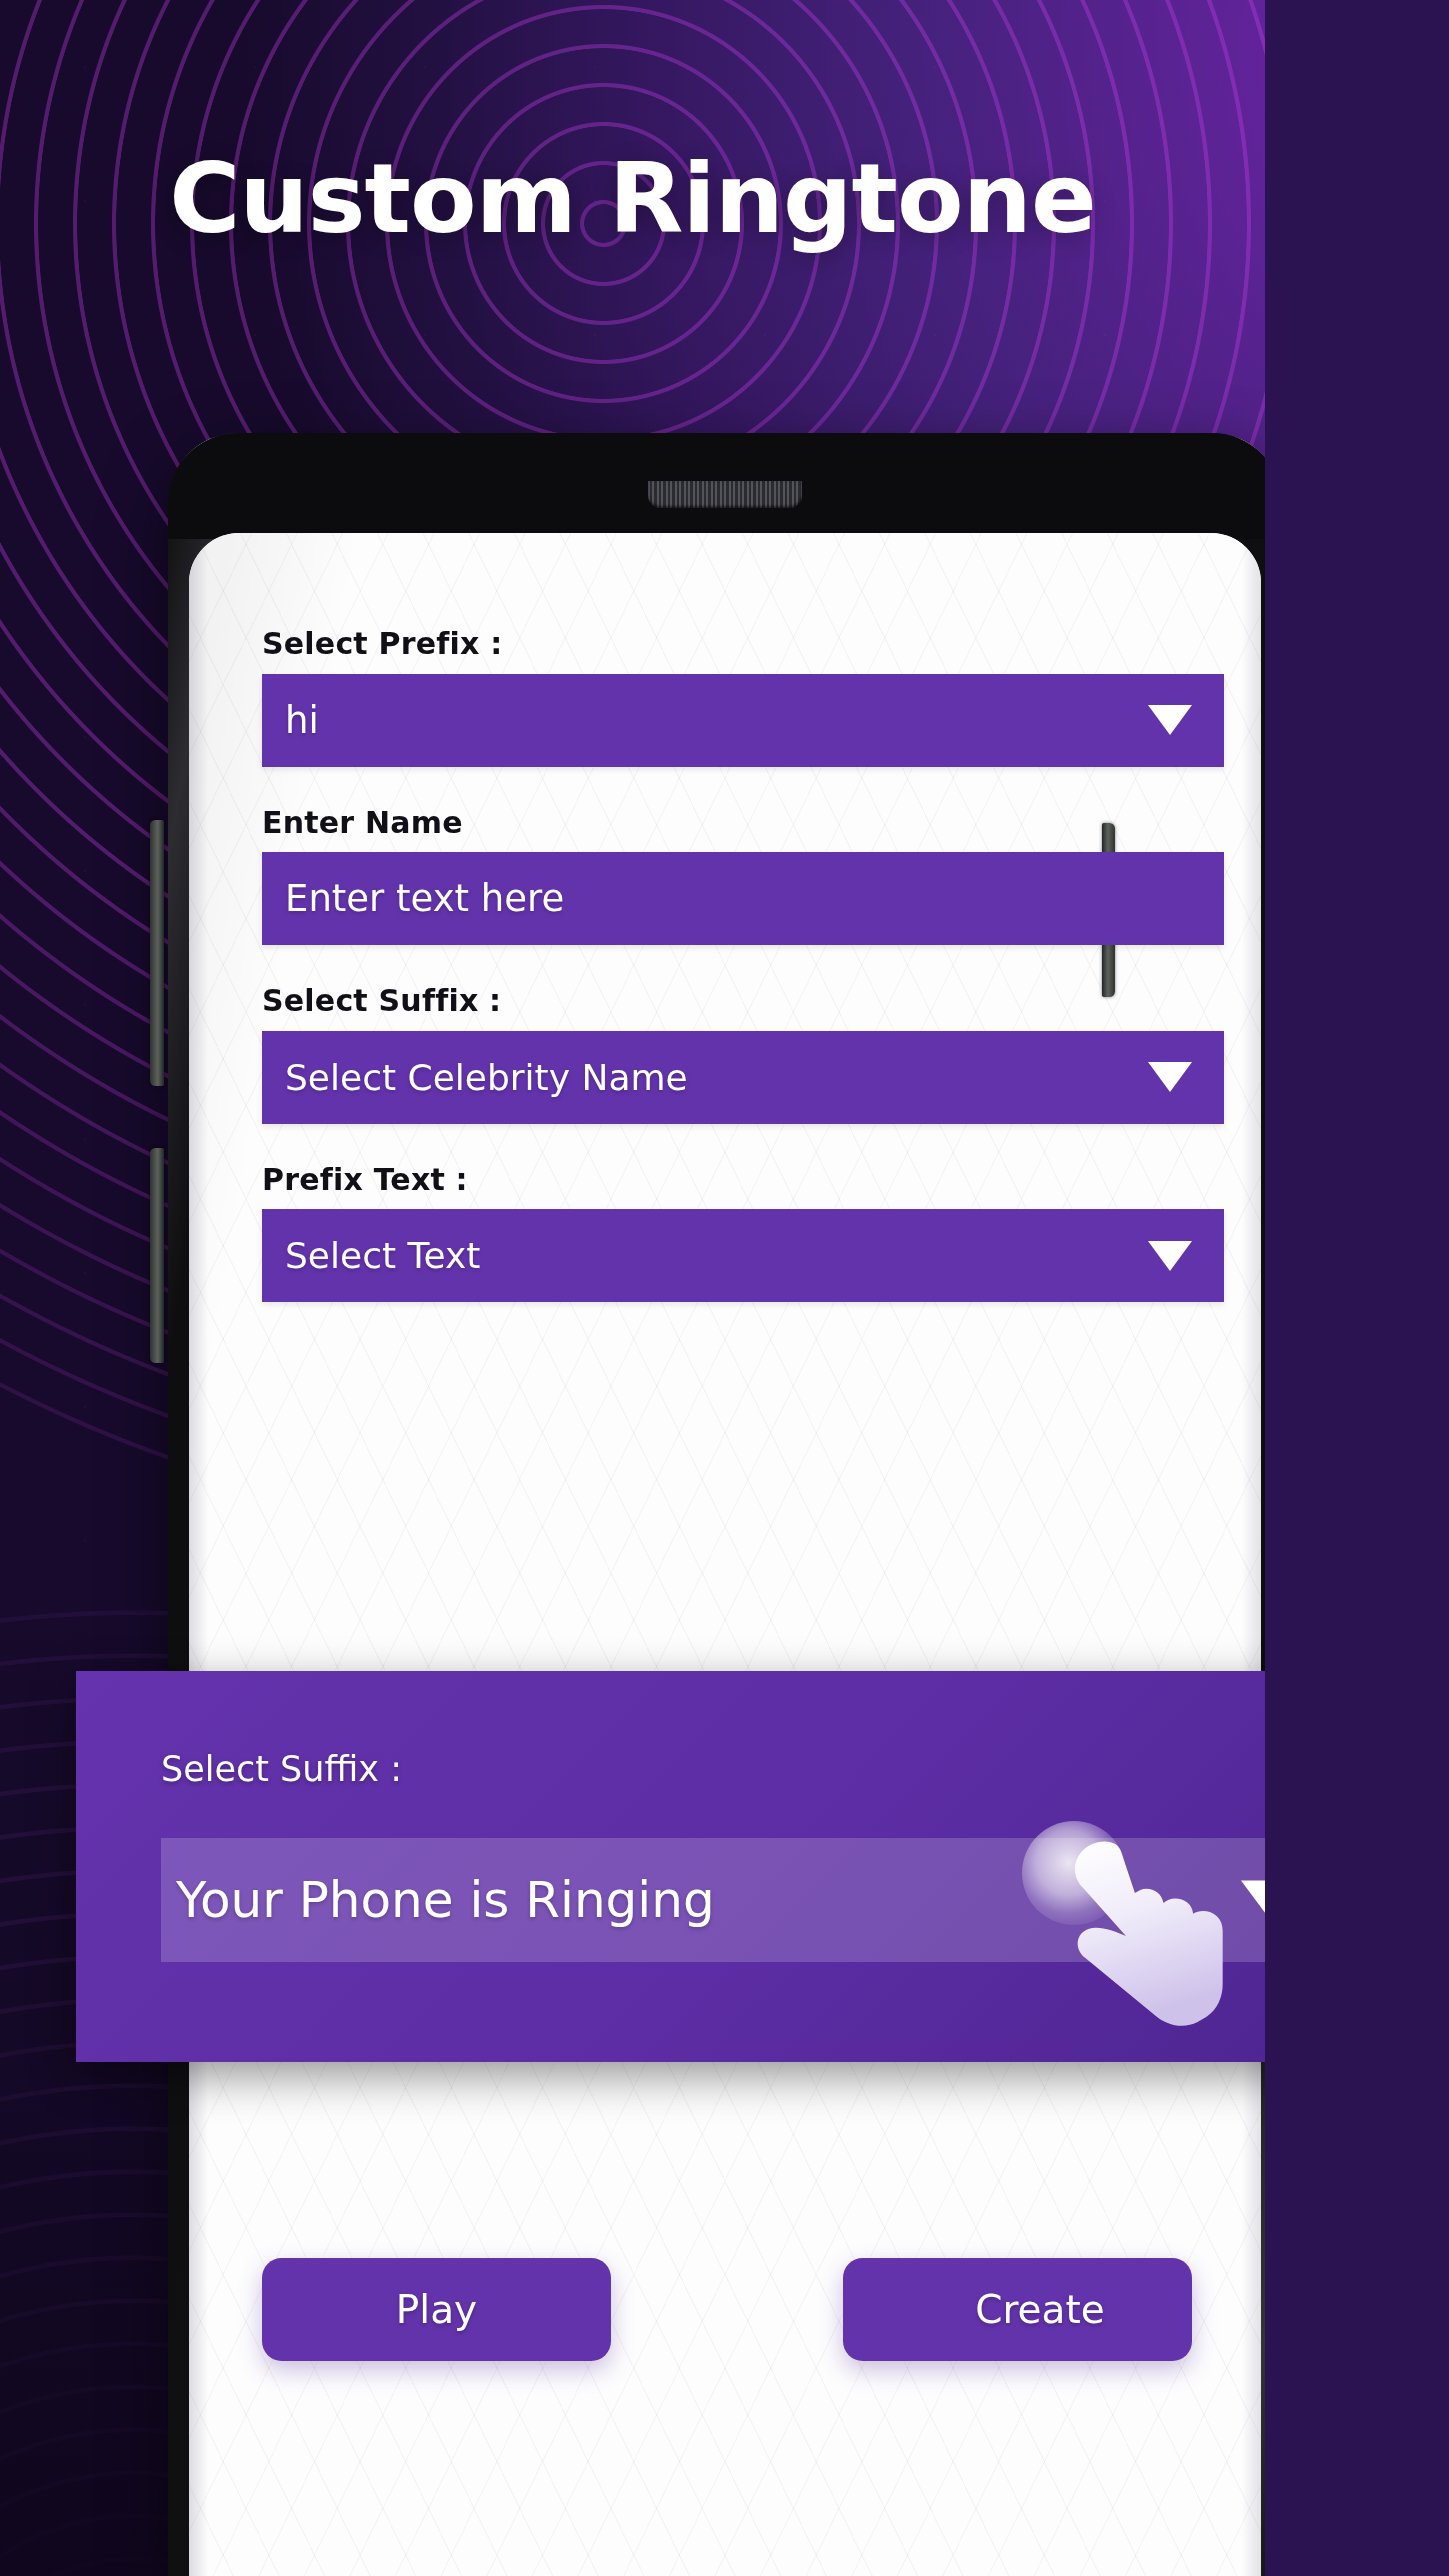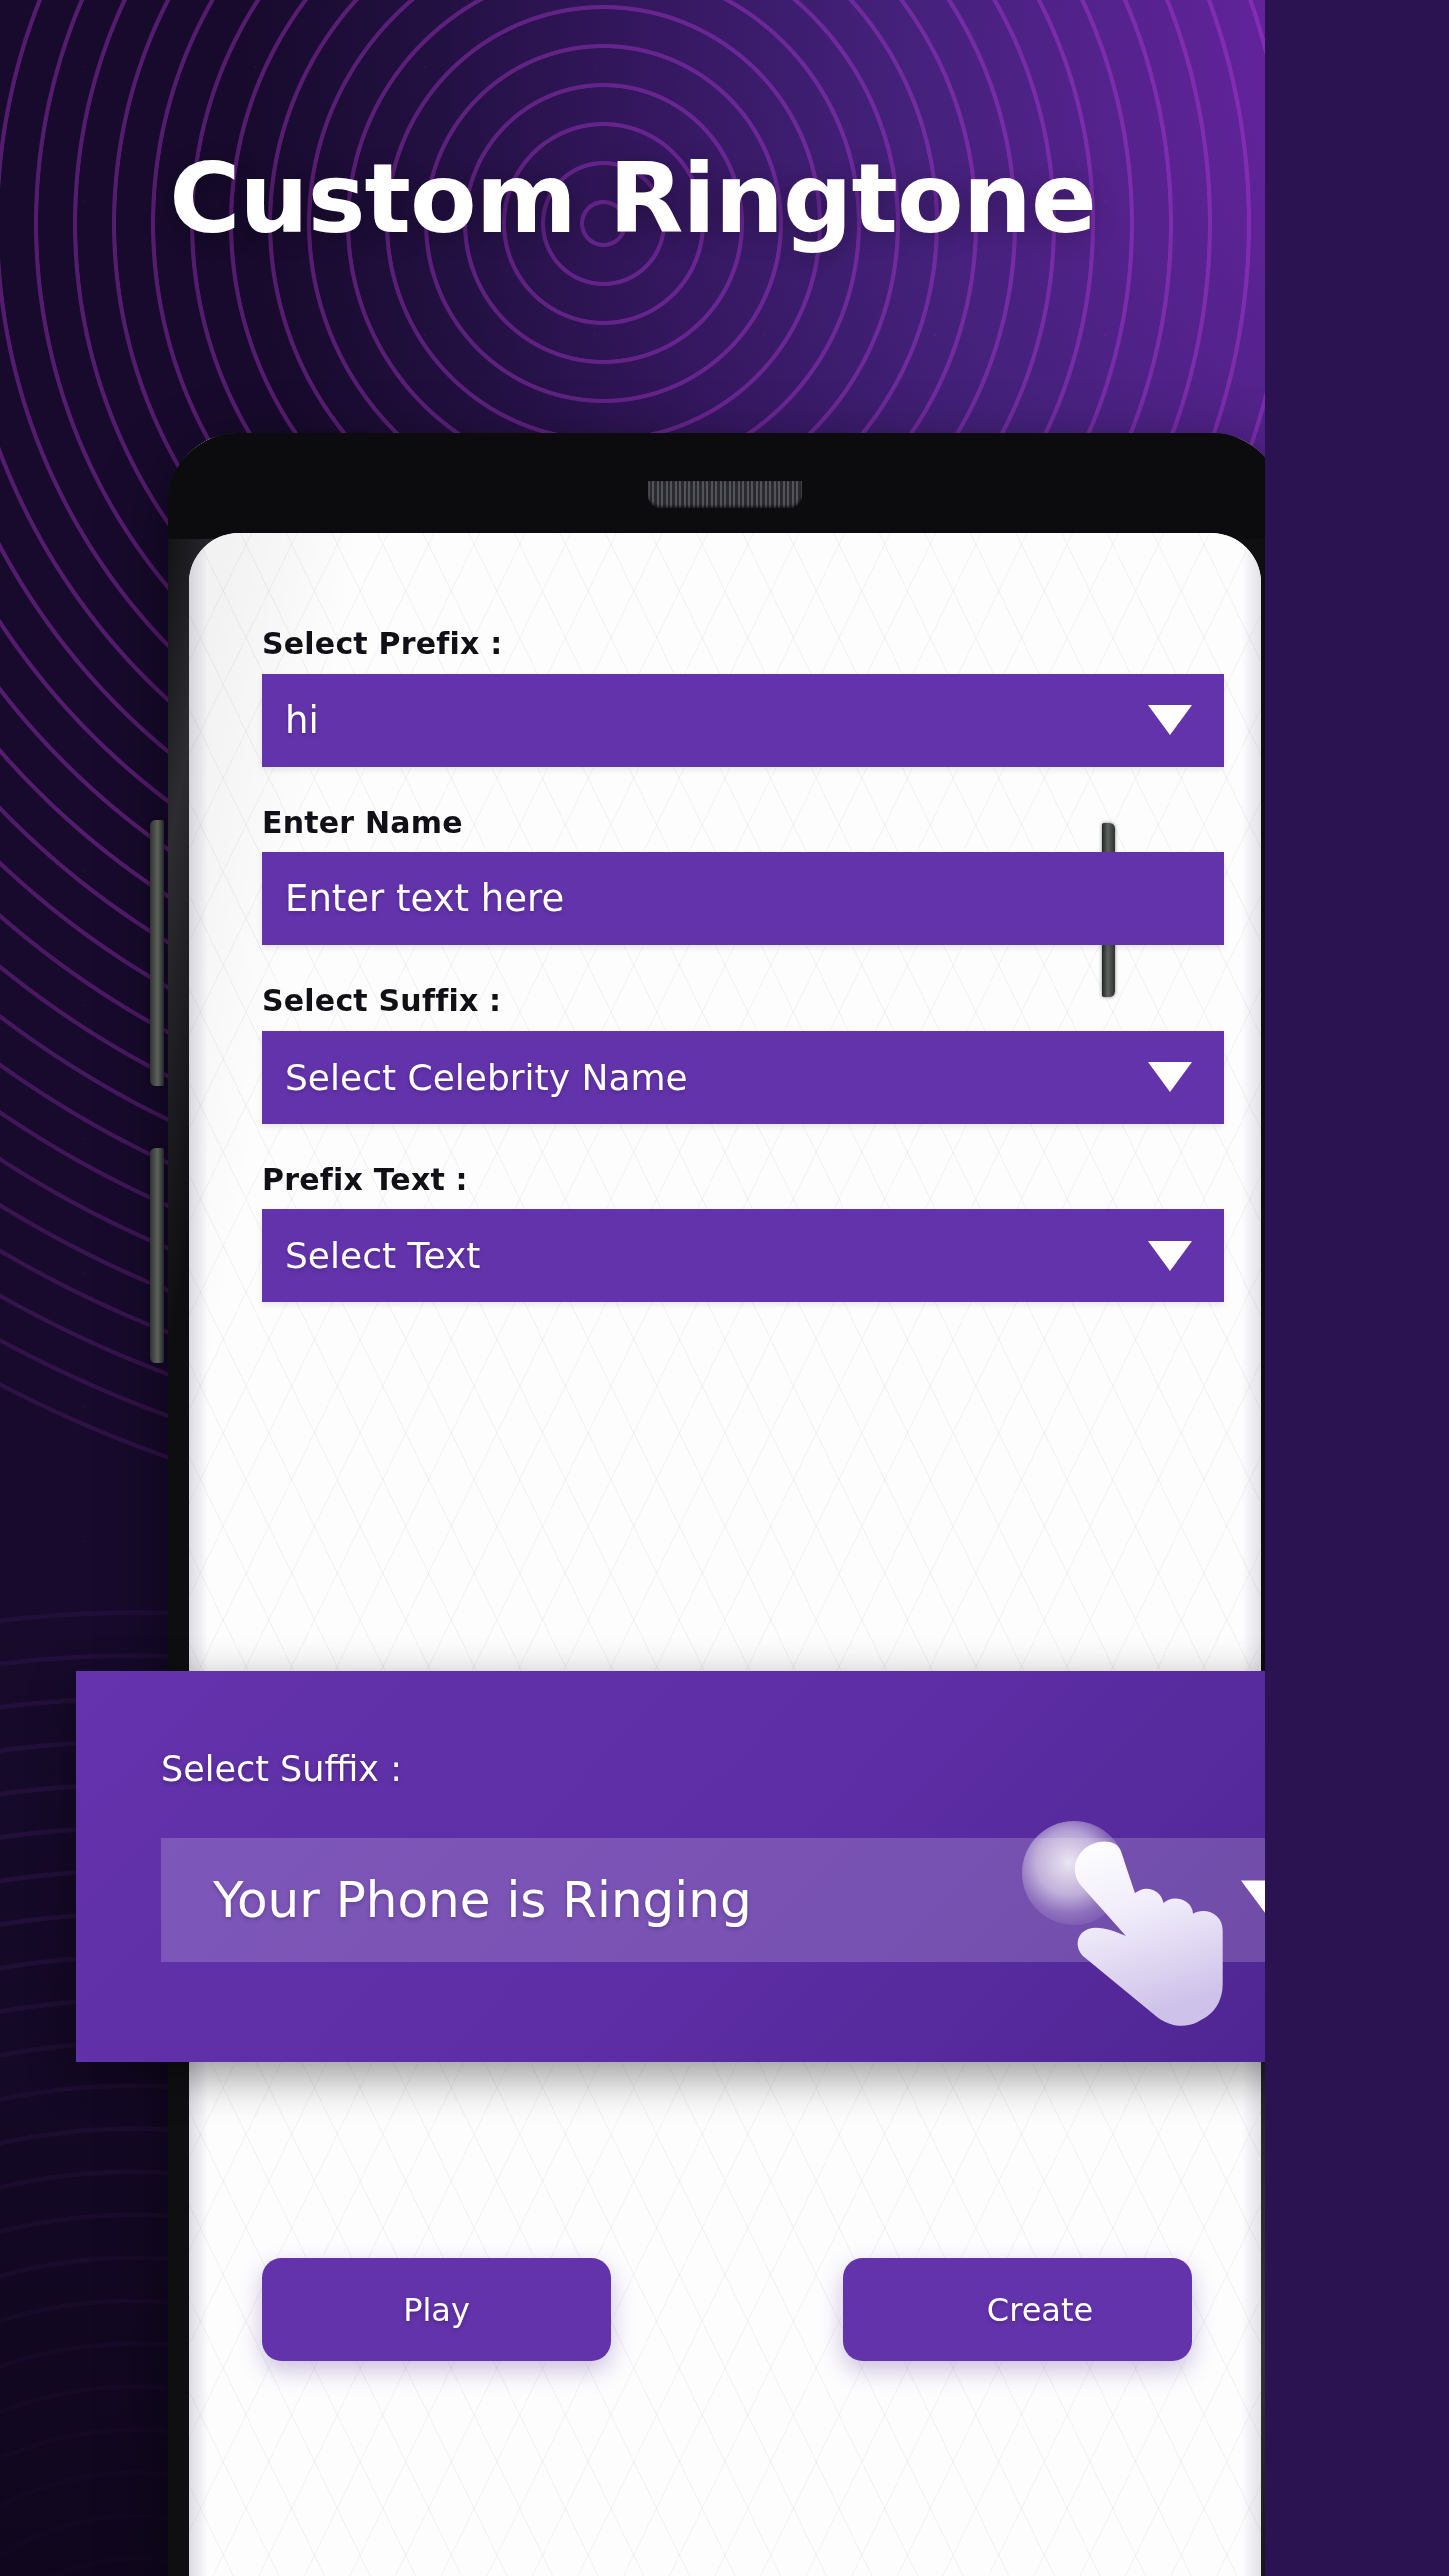--- a/index.html
+++ b/index.html
@@ -232,21 +232,21 @@
     gap: 116px;
   }
   .action-btn {
     width: 349px;
     height: 103px;
     border: none;
     border-radius: 19.7px;
     background: #6333ac;
     color: #ffffff;
     font-family: "DejaVu Sans", sans-serif;
-    font-size: 32px;
+    font-size: 39px;
     font-weight: 500;
     cursor: pointer;
     box-shadow: 0 9px 23px rgba(90,50,150,0.30);
     text-shadow: 0 1.8px 4.5px rgba(0,0,0,.25);
   }
   .action-btn.create { margin-left: 116px; padding-left: 45px; }
 
   
   .callout {
     position: absolute;
@@ -270,21 +270,21 @@
   .callout-control {
     position: absolute;
     left: 154px;
     top: 1;
     top: 167px;
     width: 1165px;
     height: 124px;
     background: rgba(255,255,255,0.18);
     display: flex;
     align-items: center;
-    padding-left: 52px;
+    padding-left: 15px;
     left: 85px;
     width: 1169px;
   }
   .callout-control .control-text { font-size: 50px; }
   .callout-caret {
     position: absolute;
     right: 31px;
     top: 50%;
     transform: translateY(-50%);
     width: 0; height: 0;

